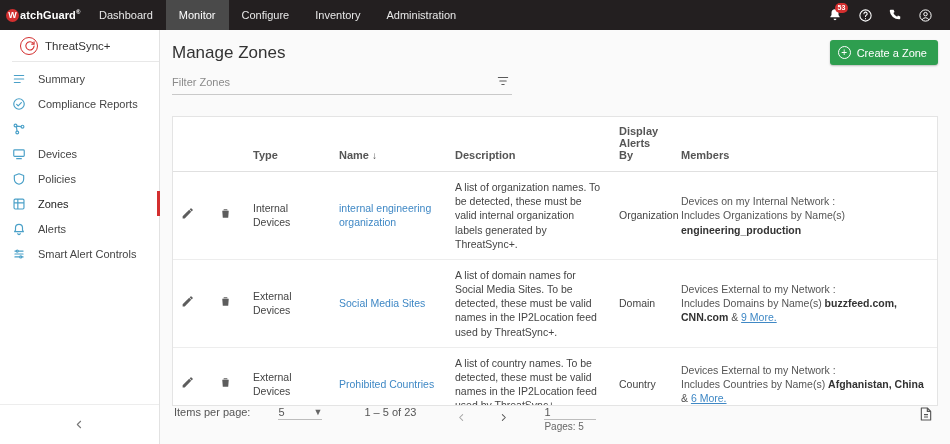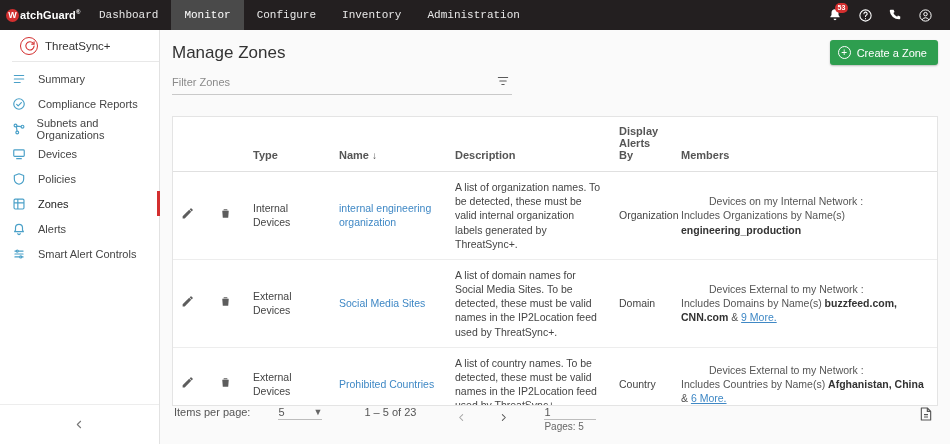--- a/index.html
+++ b/index.html
@@ -36,21 +36,21 @@
     font-weight: bold;
     display: flex; align-items: center; justify-content: center;
     margin-right: 1px;
   }
   .logo-text {
     font-size: 11px;
     font-weight: bold;
     letter-spacing: .1px;
   }
   .logo-tm { font-size: 6px; vertical-align: super; }
-  .topnav { display: flex; align-items: center; height: 16px; font-family: Liberation Mono, monospace; }
+  .topnav { display: flex; align-items: center; height: 16px; }
   .topnav-item {
     height: 30px;
     padding: 0 13px;
     display: flex; align-items: center;
     font-size: 11px;
     color: #e8e8e8;
     cursor: pointer;
   }
   .topnav-item.active { background: #4a4a4a; color: #fff; }
   .topbar-right {
@@ -253,21 +253,21 @@
     color: #5d5d5d;
     cursor: pointer;
     display: inline-flex;
   }
   a.link {
     color: #3f88c5;
     text-decoration: none;
     cursor: pointer;
   }
   .sort-arrow { font-size: 10px; color: #555; }
-  .mem-line1 { color: #555; margin-left: 28px; }
+  .mem-line1 { color: #555; }
   .mem-line2 { color: #555; }
   .mem-b { font-weight: bold; color: #333; }
   .mem-more { color: #3f88c5; text-decoration: underline; cursor: pointer; }
 
   
   .pager {
     height: 38px;
     display: flex;
     align-items: flex-start;
     font-size: 11px;
@@ -396,21 +396,20 @@
 
       <div class="nav-item">
         <span class="ico">
           <svg width="14" height="14" viewBox="0 0 24 24" fill="none" stroke="#4aa0c8" stroke-width="2">
             <circle cx="6" cy="6" r="2.4"></circle>
               <circle cx="18" cy="8" r="2.4"></circle>
               <circle cx="9" cy="18" r="2.4"></circle>
             <path d="M8 7l8 1M7.6 8.2L8.6 15.6"></path>
           </svg>
         </span>
-        <span>Subnets and Organizations</span>
       </div>
 
       <div class="nav-item">
         <span class="ico">
           <svg width="14" height="14" viewBox="0 0 24 24" fill="none" stroke="#4aa0c8" stroke-width="2">
             <rect x="3" y="5" width="18" height="11" rx="1.5"></rect>
             <path d="M8 20h8" stroke-linecap="round"></path>
           </svg>
         </span>
         <span>Devices</span>

